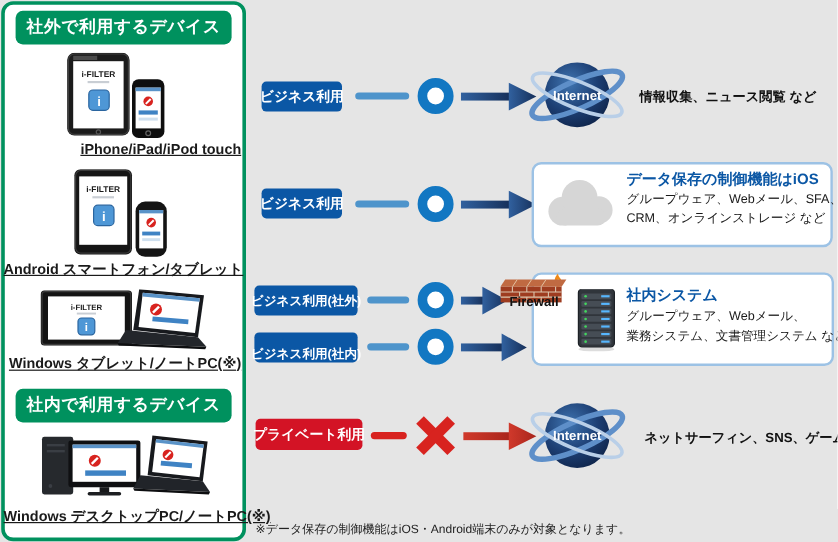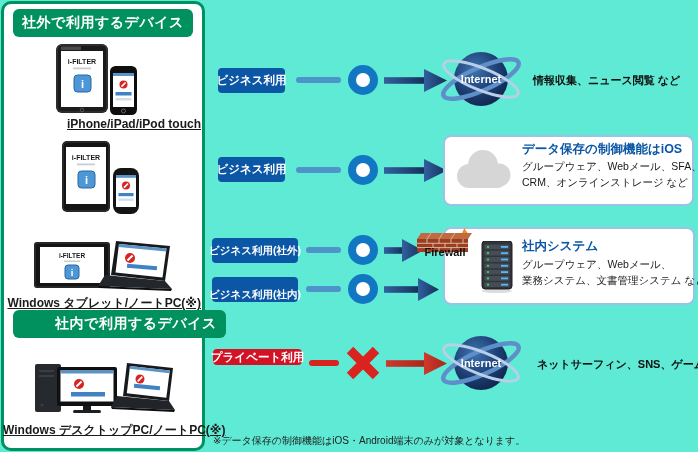--- a/index.html
+++ b/index.html
@@ -1,29 +1,29 @@
 <!DOCTYPE html>
 <html><head>
 <meta charset="utf-8">
 <style>
   html,body{margin:0;padding:0;background:#fff;}
   #stage{
-    position:relative;width:698px;height:452px;background:#5eead4;overflow:hidden;
+    position:relative;width:698px;height:452px;background:#e5e5e5;overflow:hidden;
     font-family:"Liberation Sans","DejaVu Sans",sans-serif;
   }
   .abs{position:absolute;}
   
   .panel{left:1px;top:1px;width:198px;height:444px;border:3px solid #00915e;border-radius:10px;background:#fff;}
   .green-hdr{
     left:13px;width:180px;height:28px;background:#00915e;border-radius:6px;
     color:#fff;font-weight:bold;font-size:14px;display:flex;align-items:center;justify-content:center;
     letter-spacing:.5px;white-space:nowrap;
   }
   .hdr-outside{top:9px;}
-  .hdr-inside{top:310px;padding-left:33px;}
+  .hdr-inside{top:324px;}
   .dev-label{
     left:3px;width:198px;text-align:right;font-size:12px;font-weight:bold;color:#1a1a1a;white-space:nowrap;text-decoration:underline;
   }
   
   .tag{
     display:flex;align-items:center;justify-content:center;border-radius:4px;
     color:#fff;font-weight:bold;white-space:nowrap;
   }
   .tag-blue{background:#0b57a5;}
   .tag-red{background:#d31325;}
@@ -82,20 +82,21 @@
     <rect x="24" y="30" width="17" height="17" rx="3.5" fill="#4e97d6" stroke="#2a659f"></rect>
     <text x="32.5" y="43" font-size="11" font-weight="bold" fill="#fff" text-anchor="middle">i</text>
     <rect x="59" y="27" width="26" height="46" rx="8" fill="#141414"></rect>
     <rect x="62" y="34" width="20" height="32" fill="#ffffff"></rect>
     <rect x="62" y="34" width="20" height="2.8" fill="#5a93c8"></rect>
     <circle cx="72" cy="44.5" r="4" fill="#d8231f"></circle>
     <rect x="69.1" y="43.7" width="5.8" height="1.7" fill="#fff" transform="rotate(-45 72 44.5)"></rect>
     <rect x="64.5" y="52" width="15" height="3.2" fill="#3f83c4"></rect>
     <rect x="64.5" y="57.5" width="15" height="2.4" fill="#cfe0ef"></rect>
   </svg>
+  <div class="abs dev-label" style="top:216px;">Android スマートフォン/タブレット</div>
 
   <svg class="abs" style="left:32px;top:241px;" width="144" height="52" viewBox="0 0 144 52">
     <rect x="2" y="1" width="76" height="46" rx="3" fill="#141414"></rect>
     <rect x="3" y="2" width="74" height="44" rx="2.5" fill="none" stroke="#3a3a3a"></rect>
     <rect x="8" y="6" width="64" height="36" fill="#ffffff"></rect>
     <text x="40" y="17" font-size="6.5" font-weight="bold" fill="#1a1a1a" text-anchor="middle">i-FILTER</text>
     <rect x="32" y="19.5" width="16" height="1.6" fill="#c9ced4"></rect>
     <rect x="33" y="24" width="14" height="14" rx="3" fill="#4e97d6" stroke="#2a659f"></rect>
     <text x="40" y="35" font-size="9.5" font-weight="bold" fill="#fff" text-anchor="middle">i</text>
     <path d="M84,0 L138,5 L133,40 L79,34 Z" fill="#17191d"></path>
@@ -280,21 +281,21 @@
     <defs>
         <linearGradient id="a4" x1="0" y1="0" x2="1" y2="0">
       <stop offset="0" stop-color="#31619f"></stop>
           <stop offset="1" stop-color="#162f59"></stop>
         </linearGradient>
       </defs>
     <rect x="0" y="9.2" width="36" height="6.6" fill="url(#a4)"></rect>
     <polygon points="34,1 55,12.5 34,24" fill="url(#a4)"></polygon>
   </svg>
 
-  <div class="abs tag tag-red" style="left:213px;top:349px;width:89px;height:16px;font-size:11.5px;text-align:right;">
+  <div class="abs tag tag-red" style="left:213px;top:349px;width:89px;height:26px;font-size:11.5px;text-align:right;">
     <span>プライベート利用</span>
   </div>
   <div class="abs conn conn-red" style="left:309px;top:360px;width:30px;"></div>
   <svg class="abs" style="left:346px;top:346px;" width="34" height="34" viewBox="0 0 34 34">
     <line x1="4" y1="4" x2="30" y2="30" stroke="#d8231f" stroke-width="9"></line>
     <line x1="30" y1="4" x2="4" y2="30" stroke="#d8231f" stroke-width="9"></line>
   </svg>
   <svg class="abs" style="left:386px;top:351px;" width="62" height="25" viewBox="0 0 62 25">
     <defs>
         <linearGradient id="a5" x1="0" y1="0" x2="1" y2="0">

